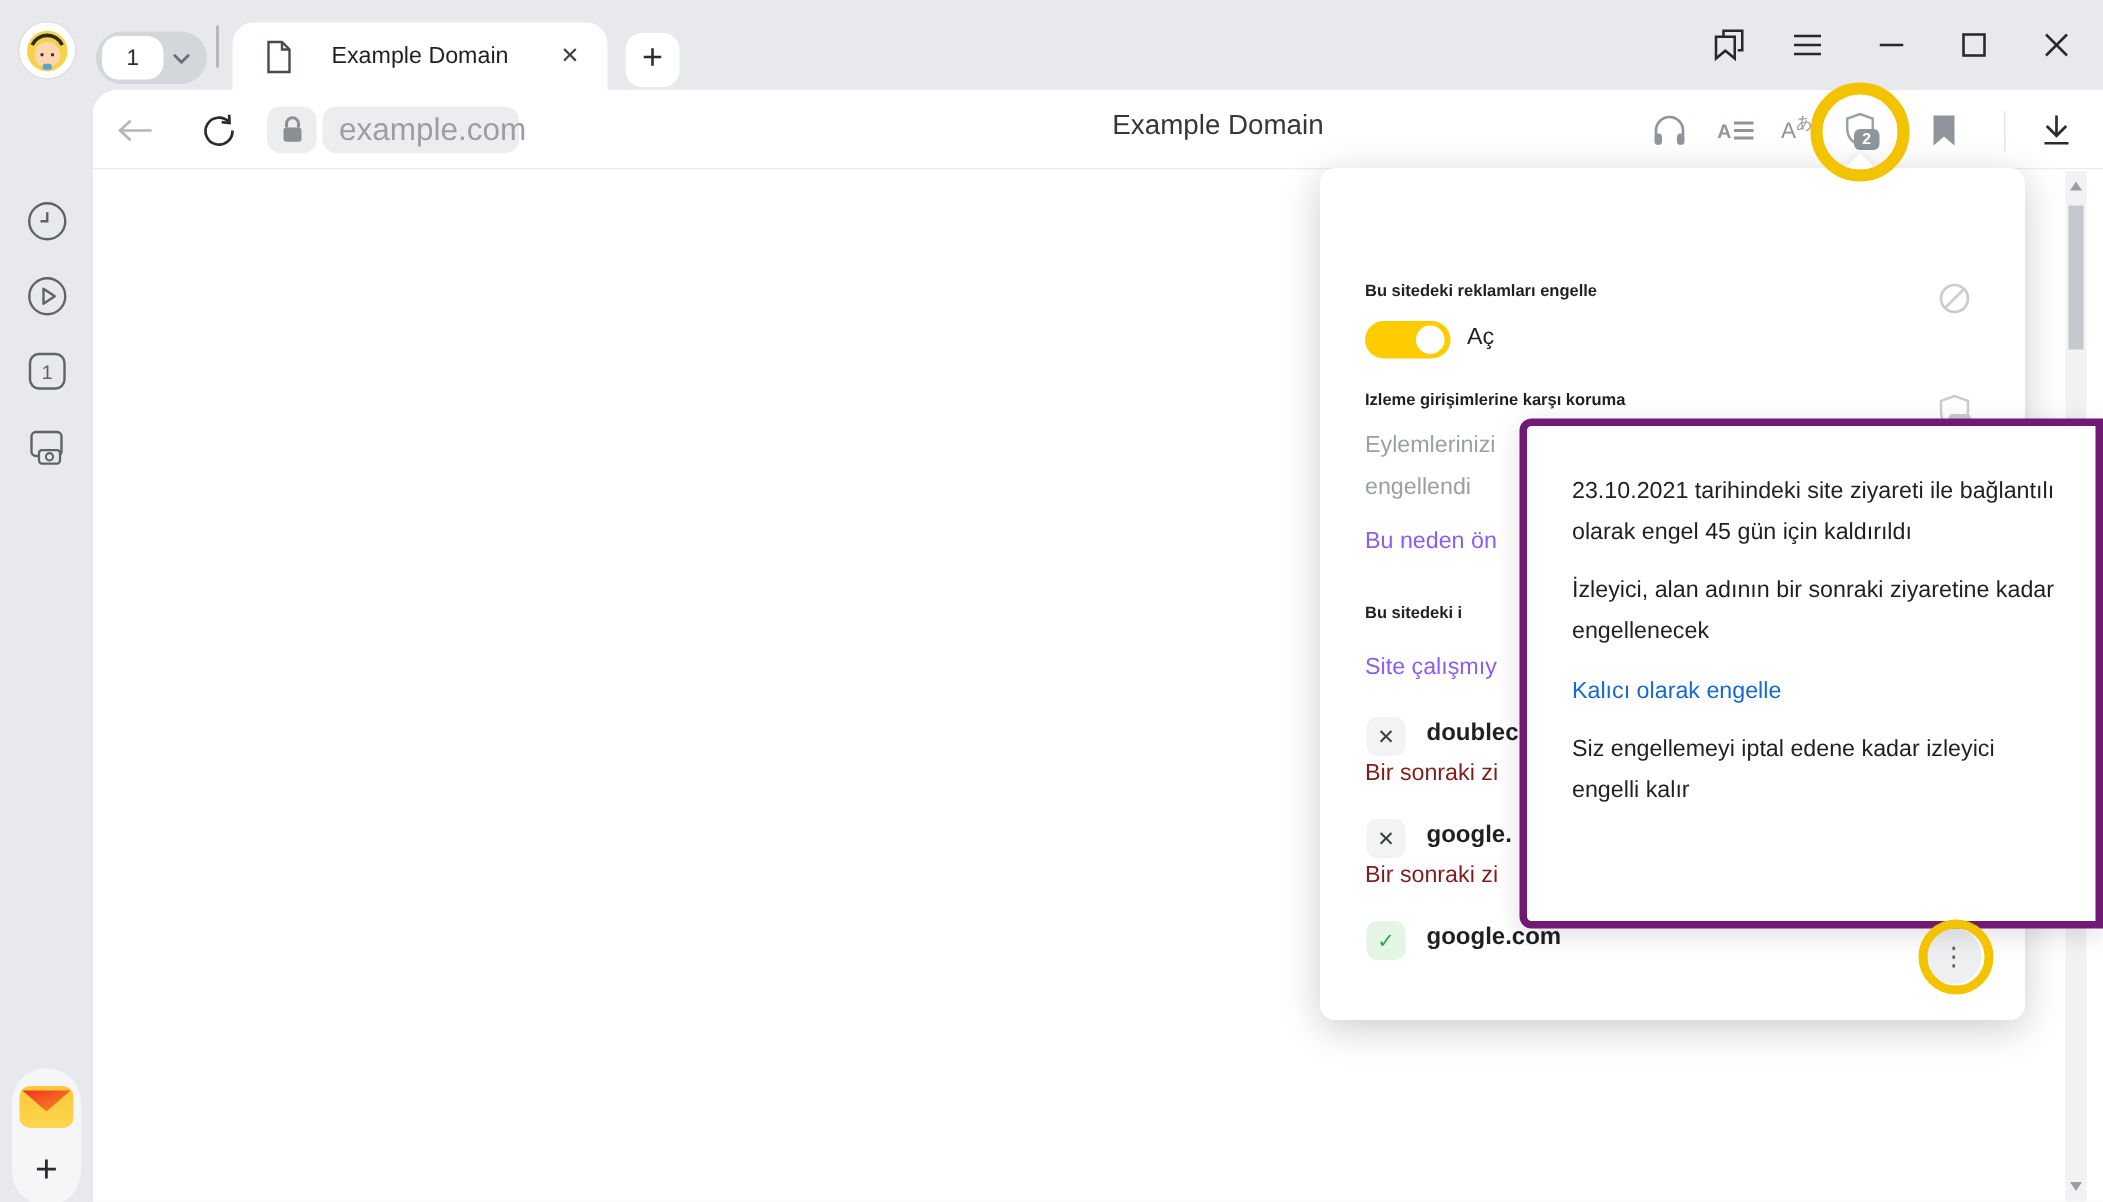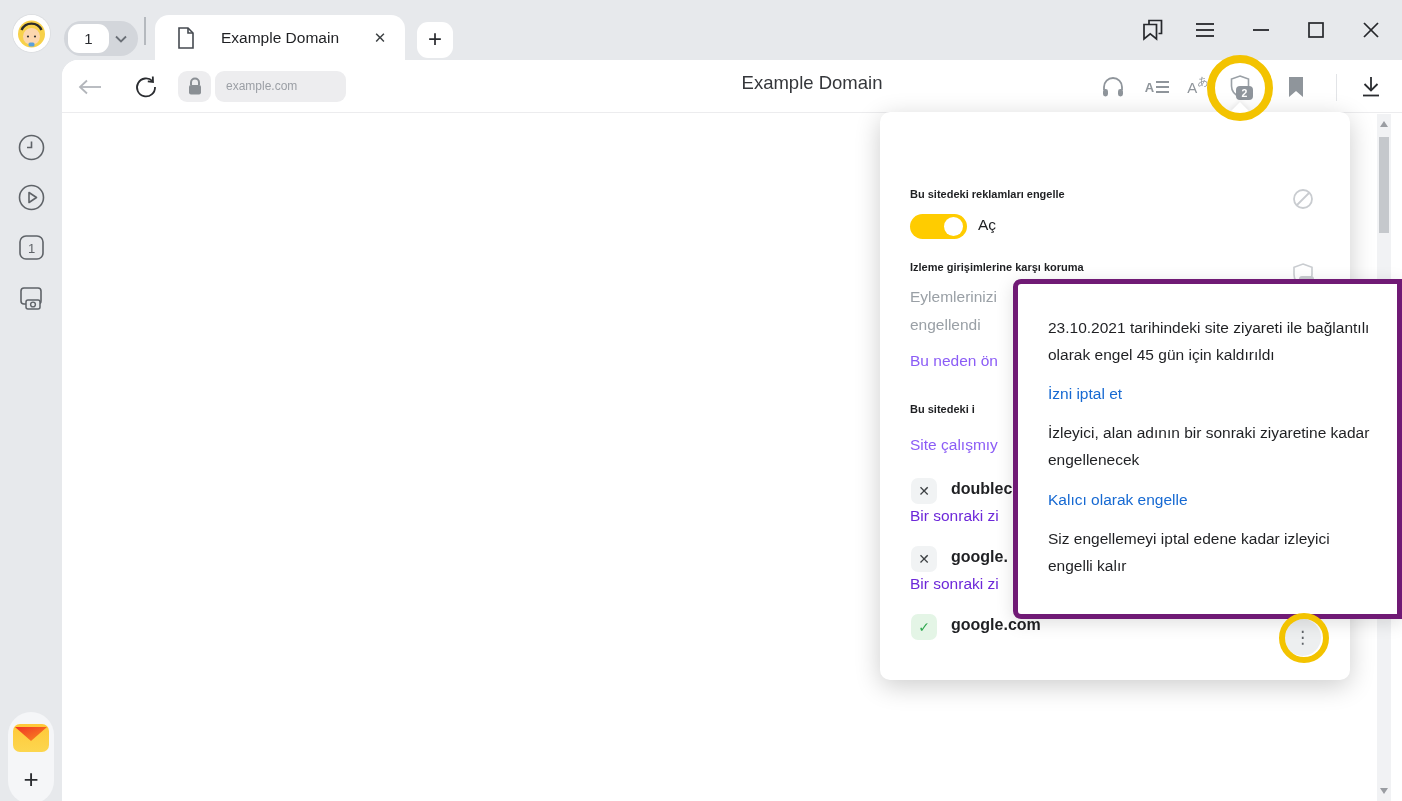--- a/index.html
+++ b/index.html
@@ -39,21 +39,21 @@
   
   #sheet { position:absolute; left:62px; top:60px; width:1340px; height:741px; background:#fff;
     border-top-left-radius:16px; z-index:6; }
   #toolbar { position:absolute; left:0; top:0; width:1340px; height:53px; border-bottom:1px solid #ececee;
     border-top-left-radius:16px; background:#fff; }
   .tool-ic { position:absolute; top:13px; width:28px; height:28px; display:flex; align-items:center; justify-content:center; }
   #back-btn { left:14px; } #reload-btn { left:70px; }
   #lock-pill { position:absolute; left:116px; top:11px; width:33px; height:31px; background:#ededef;
     border-radius:9px; display:flex; align-items:center; justify-content:center; }
   #url-pill { position:absolute; left:153px; top:11px; width:131px; height:31px; background:#ededef;
-    border-radius:9px; line-height:31px; padding-left:11px; font-size:12px; color:#9b9fa5; }
+    border-radius:9px; line-height:31px; padding-left:11px; font-size:21px; color:#9b9fa5; }
   #page-title { position:absolute; left:440px; top:12px; width:620px; text-align:center; font-size:18.5px; color:#35373b; }
   #tb-headphones { left:1037px; } #tb-reader { left:1081px; } #tb-translate { left:1122px; }
   #tb-shield { left:1164px; } #tb-flag { left:1220px; } #tb-download { left:1295px; }
   .tb-div { position:absolute; top:14px; width:1px; height:27px; background:#e2e4e7; }
   #tb-div1 { left:1203px; } #tb-div2 { left:1274px; }
   #shield-badge { position:absolute; left:10px; top:13px; min-width:17px; height:14px; background:#8f959c;
     border-radius:4px; color:#fff; font-size:10.5px; font-weight:bold; text-align:center; line-height:14px; padding:0 2px; }
   #translate-a { font-size:15px; color:#8f959b; } 
   #translate-hira { font-size:11px; color:#8f959b; position:relative; top:-6px; }
   #reader-a { font-size:13px; font-weight:bold; color:#8f959b; margin-right:2px; }
@@ -83,21 +83,21 @@
   #toggle { position:absolute; left:30px; top:102px; width:57px; height:25px; background:#ffcc00; border-radius:13px; }
   #toggle-knob { position:absolute; right:4px; top:3px; width:19px; height:19px; background:#fff; border-radius:50%; }
   #toggle-label { position:absolute; left:98px; top:104px; font-size:15.5px; color:#1f2023; }
   #trk-desc1 { top:176px; } #trk-desc2 { top:204px; } #trk-link { top:240px; }
   #sec3-title { top:291px; } #sec3-link { top:324px; }
   .itm-icon { position:absolute; left:31px; width:26px; height:26px; border-radius:7px; text-align:center;
     line-height:26px; font-size:14px; font-weight:bold; }
   .itm-x { background:#f1f3f4; color:#3c4043; }
   .itm-ok { background:#e4f5e6; color:#2fa84f; }
   .itm-name { position:absolute; left:71px; font-size:16px; font-weight:bold; color:#1f2023; white-space:nowrap; }
-  .itm-sub { position:absolute; left:30px; font-size:15.5px; color:#6d28d9; white-space:nowrap; }
+  .itm-sub { position:absolute; left:30px; font-size:15.5px; color:#7f1d1d; white-space:nowrap; }
   #it1-icon { top:366px; } #it1-name { top:368px; } #it1-sub { top:395px; }
   #it2-icon { top:434px; } #it2-name { top:436px; } #it2-sub { top:463px; }
   #it3-icon { top:502px; } #it3-name { top:504px; } #it3-sub { top:531px; }
   #kebab-btn { position:absolute; left:404px; top:507px; width:37px; height:37px; border-radius:50%;
     background:#edeff0; text-align:center; line-height:37px; font-size:17px; color:#5f6368; }
 
   
   #tooltip { position:absolute; left:1013px; top:279px; width:389px; height:340px; background:#fff;
     border:5px solid #701a75; border-radius:8px 0 0 8px; box-shadow:0 4px 18px rgba(0,0,0,.13);
     z-index:60; padding:30px 26px 18px 30px; }
@@ -341,20 +341,19 @@
   <div class="itm-sub" id="it2-sub">Bir sonraki zi</div>
 
   <div class="itm-icon itm-ok" id="it3-icon">✓</div>
   <div class="itm-name" id="it3-name">google.com</div>
 
   <div id="kebab-btn">⋮</div>
 </div>
 
 <div id="tooltip">
   <p id="tt-p1">23.10.2021 tarihindeki site ziyareti ile bağlantılı olarak engel 45 gün için kaldırıldı</p>
-  <span class="tt-link" id="tt-l1">İzni iptal et</span>
   <p id="tt-p2">İzleyici, alan adının bir sonraki ziyaretine kadar engellenecek</p>
   <span class="tt-link" id="tt-l2">Kalıcı olarak engelle</span>
   <p id="tt-p3">Siz engellemeyi iptal edene kadar izleyici engelli kalır</p>
 </div>
 
 <div class="ring" id="ring1"></div>
 <div class="ring" id="ring2"></div>
 
 </body></html>

